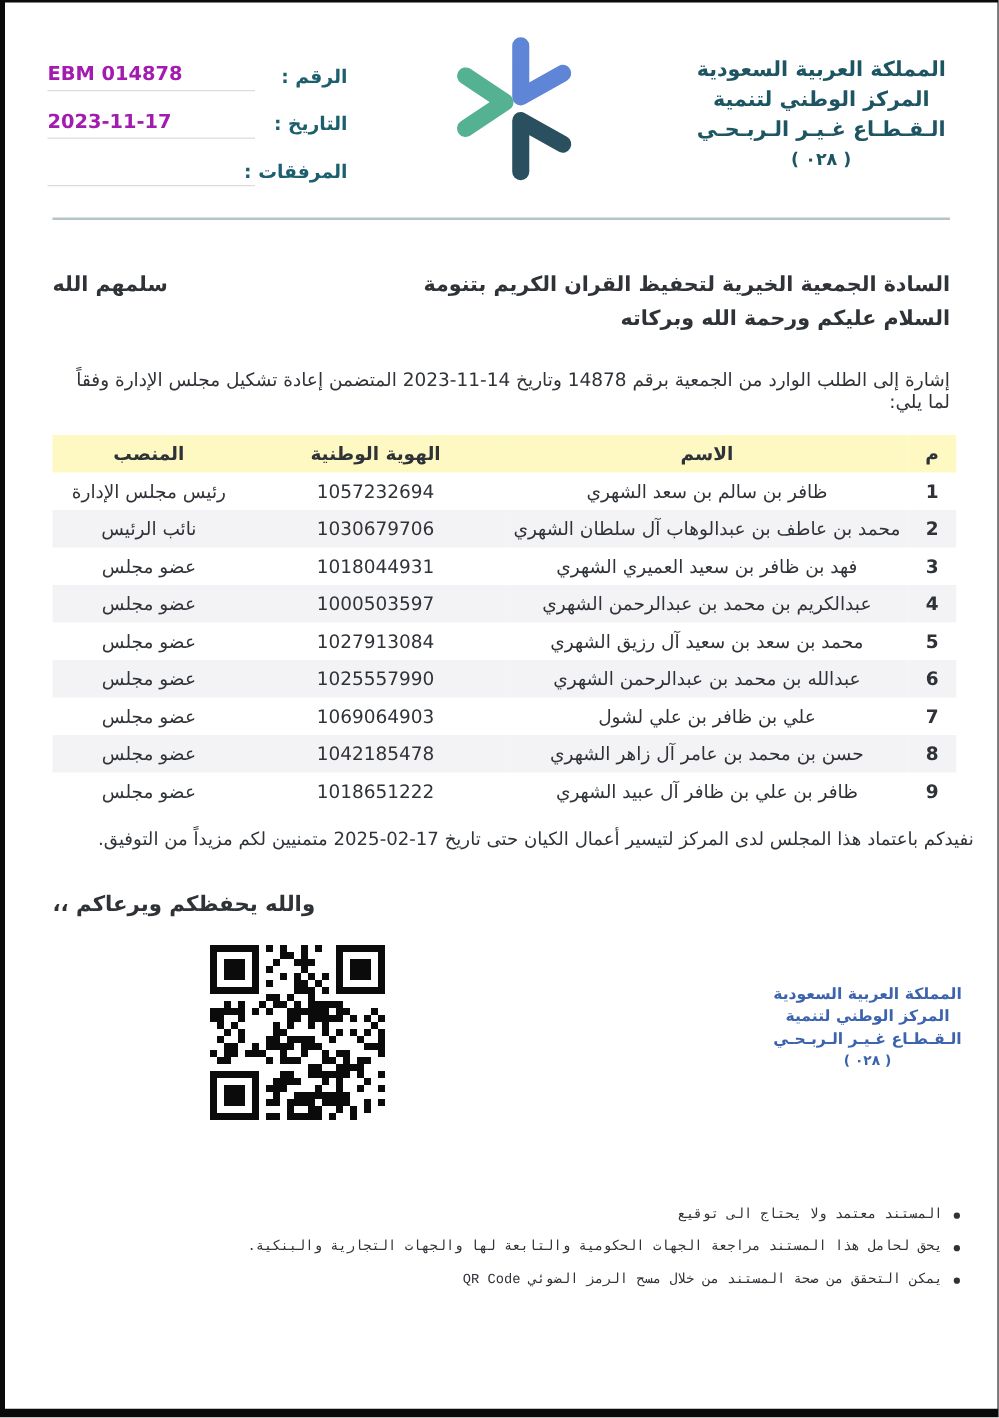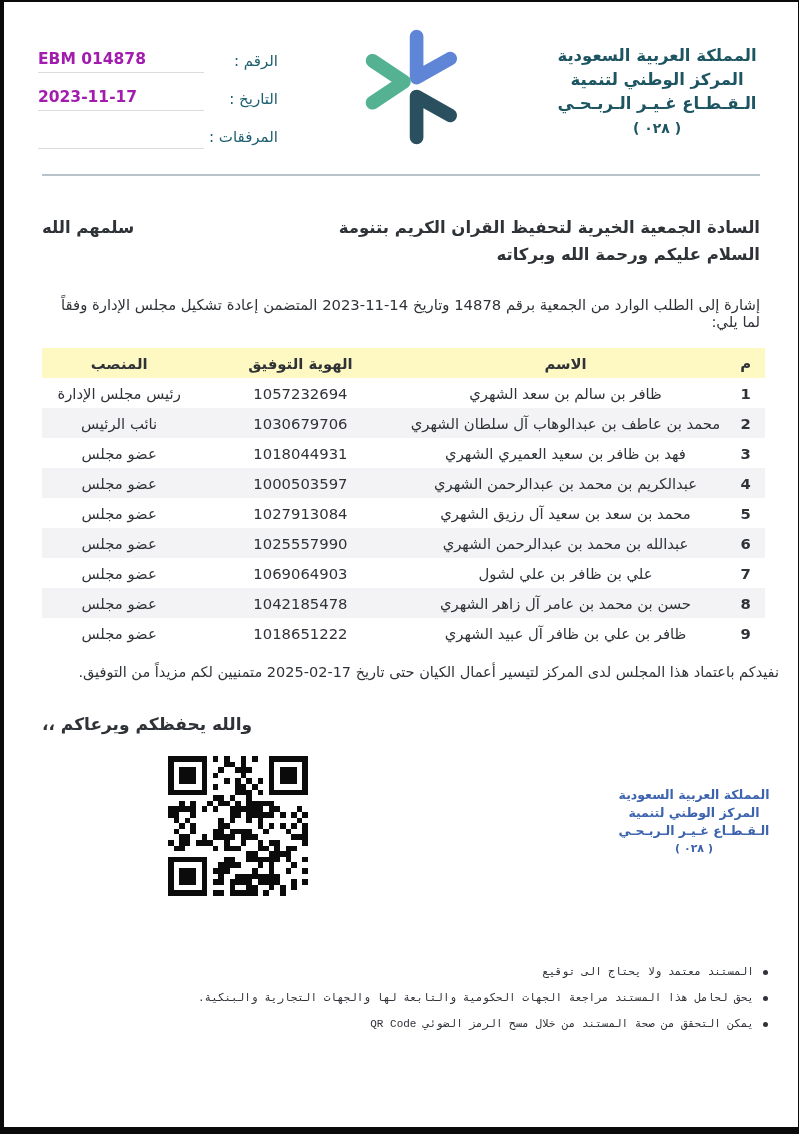--- a/index.html
+++ b/index.html
@@ -15,21 +15,21 @@
     font-family:"DejaVu Sans", sans-serif;
     color:#2f3338;
     overflow:hidden;
   }
   
   .header{position:relative;height:172px;}
   .meta{position:absolute;left:34px;top:44px;width:240px;}
   .meta-row{position:relative;height:38px;direction:rtl;}
   .meta-label{
     position:absolute;right:0;top:6px;
-    color:#1c5f6e;font-weight:normal;font-size:15px;
+    color:#1c5f6e;font-weight:bold;font-size:15px;
   }
   .meta-value{
     position:absolute;left:0;top:0;width:166px;
     border-bottom:1.5px solid #dcdcdc;
     font-weight:bold;font-size:15.5px;color:#a21caf;
     height:26px;line-height:26px;direction:ltr;text-align:left;
   }
   .logo{position:absolute;left:358px;top:26px;width:105px;height:118px;}
   .org-block{
     position:absolute;right:36px;top:42px;width:210px;
@@ -122,21 +122,21 @@
     <span>سلمهم الله</span>
   </div>
   <div class="greeting">السلام عليكم ورحمة الله وبركاته</div>
   <div class="intro">إشارة إلى الطلب الوارد من الجمعية برقم 14878 وتاريخ 14-11-2023 المتضمن إعادة تشكيل مجلس الإدارة وفقاً لما يلي:</div>
 
   <table class="board">
     <thead>
         <tr id="board-head">
           <th class="col-idx">م</th>
           <th class="col-name">الاسم</th>
-          <th class="col-id">الهوية التوفيق</th>
+          <th class="col-id">الهوية الوطنية</th>
           <th class="col-pos">المنصب</th>
         </tr>
       </thead>
     <tbody id="board-body">
         <tr>
           <td class="col-idx">1</td>
           <td class="col-name">ظافر بن سالم بن سعد الشهري</td>
           <td class="col-id">1057232694</td>
           <td class="col-pos">رئيس مجلس الإدارة</td>
         </tr>

